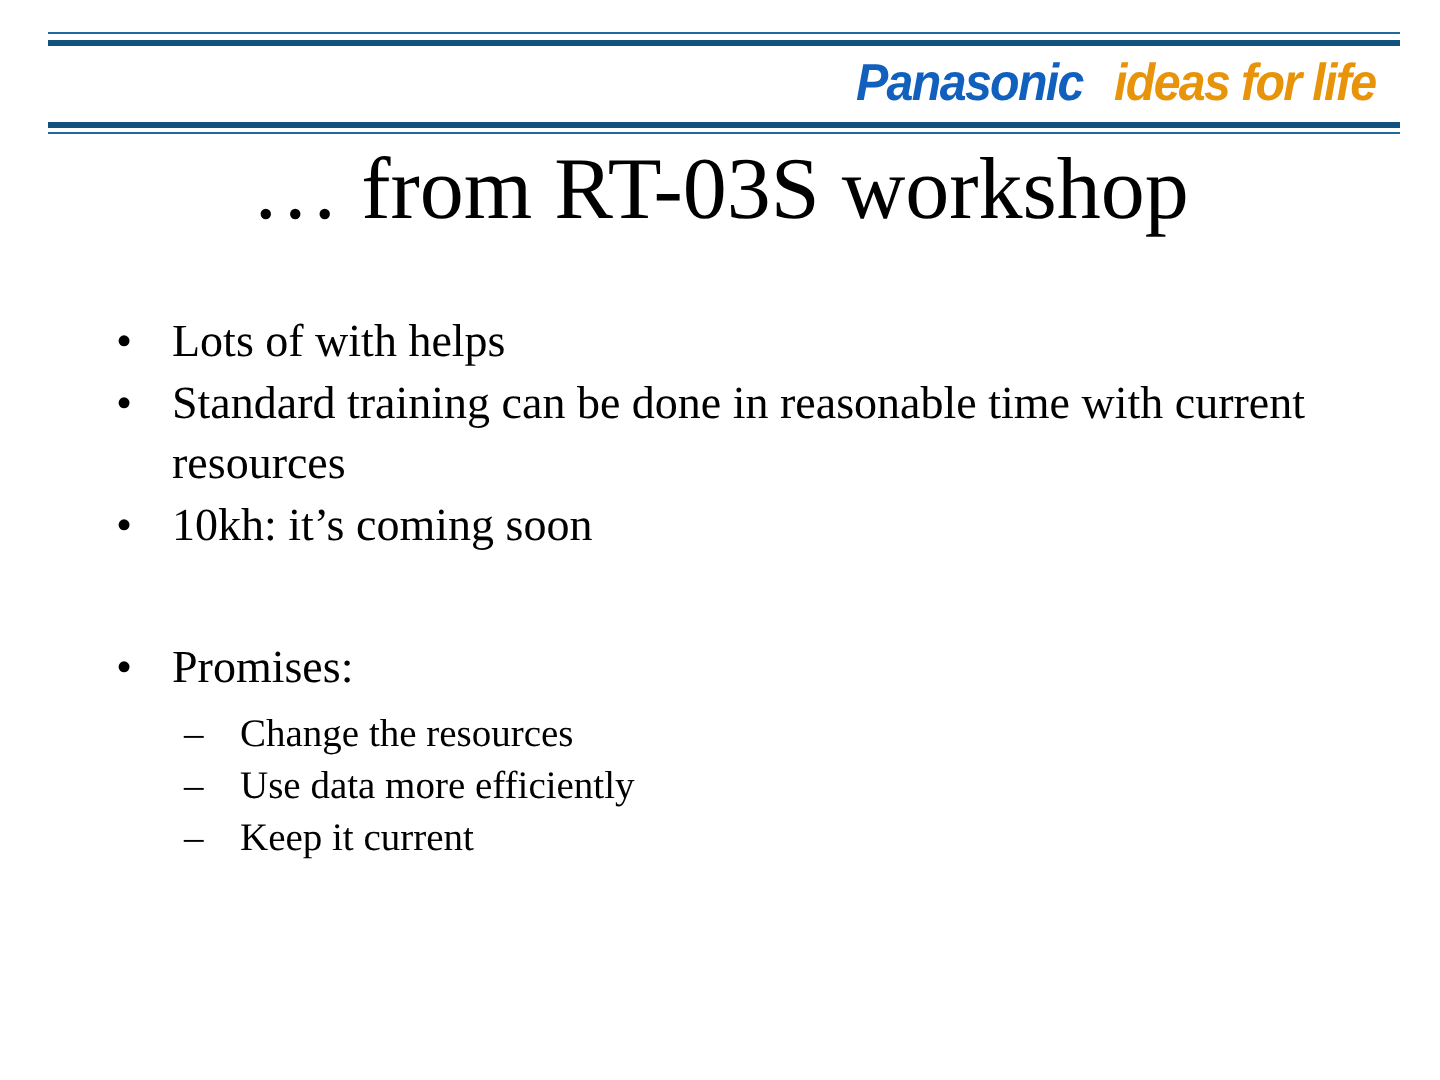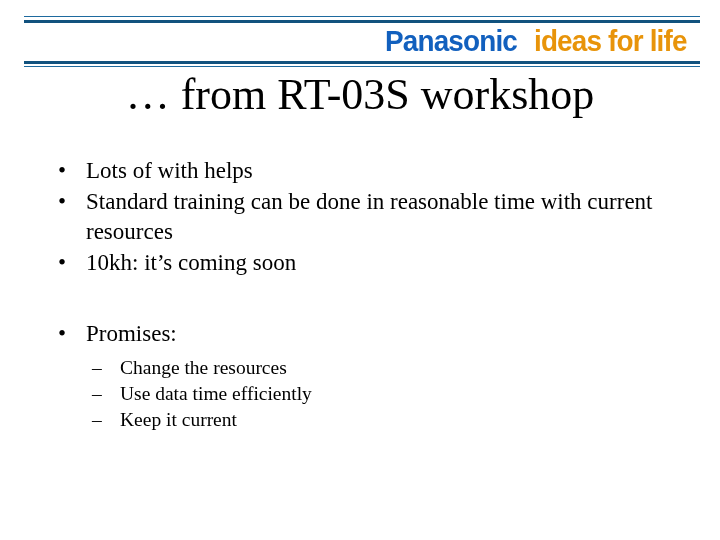--- a/index.html
+++ b/index.html
@@ -56,24 +56,25 @@
   
   .logo {
     position: absolute;
     right: 22px;
     top: 27px;
     height: 28px;
     display: flex;
     align-items: flex-start;
     font-family: "Liberation Sans", "DejaVu Sans", sans-serif;
     font-weight: bold;
-    font-size: 30px;
+    font-size: 26px;
     letter-spacing: -0.9px;
     white-space: nowrap;
     line-height: 28px;
+    font-style: italic;
   }
   .logo-panasonic {
     color: #1260BE;
     transform: scaleX(0.93);
     transform-origin: left center;
   }
   .logo-ideas {
     color: #E8940A;
     transform: scaleX(0.93);
     transform-origin: left center;
@@ -194,21 +195,21 @@
 
     <div class="spacer-small"></div>
 
     <div class="bullet-l2">
       <span class="marker">–</span>
       <span>Change the resources</span>
     </div>
 
     <div class="bullet-l2">
       <span class="marker">–</span>
-      <span>Use data time efficiently</span>
+      <span>Use data more efficiently</span>
     </div>
 
     <div class="bullet-l2">
       <span class="marker">–</span>
       <span>Keep it current</span>
     </div>
 
   </div>
 
 </div>

